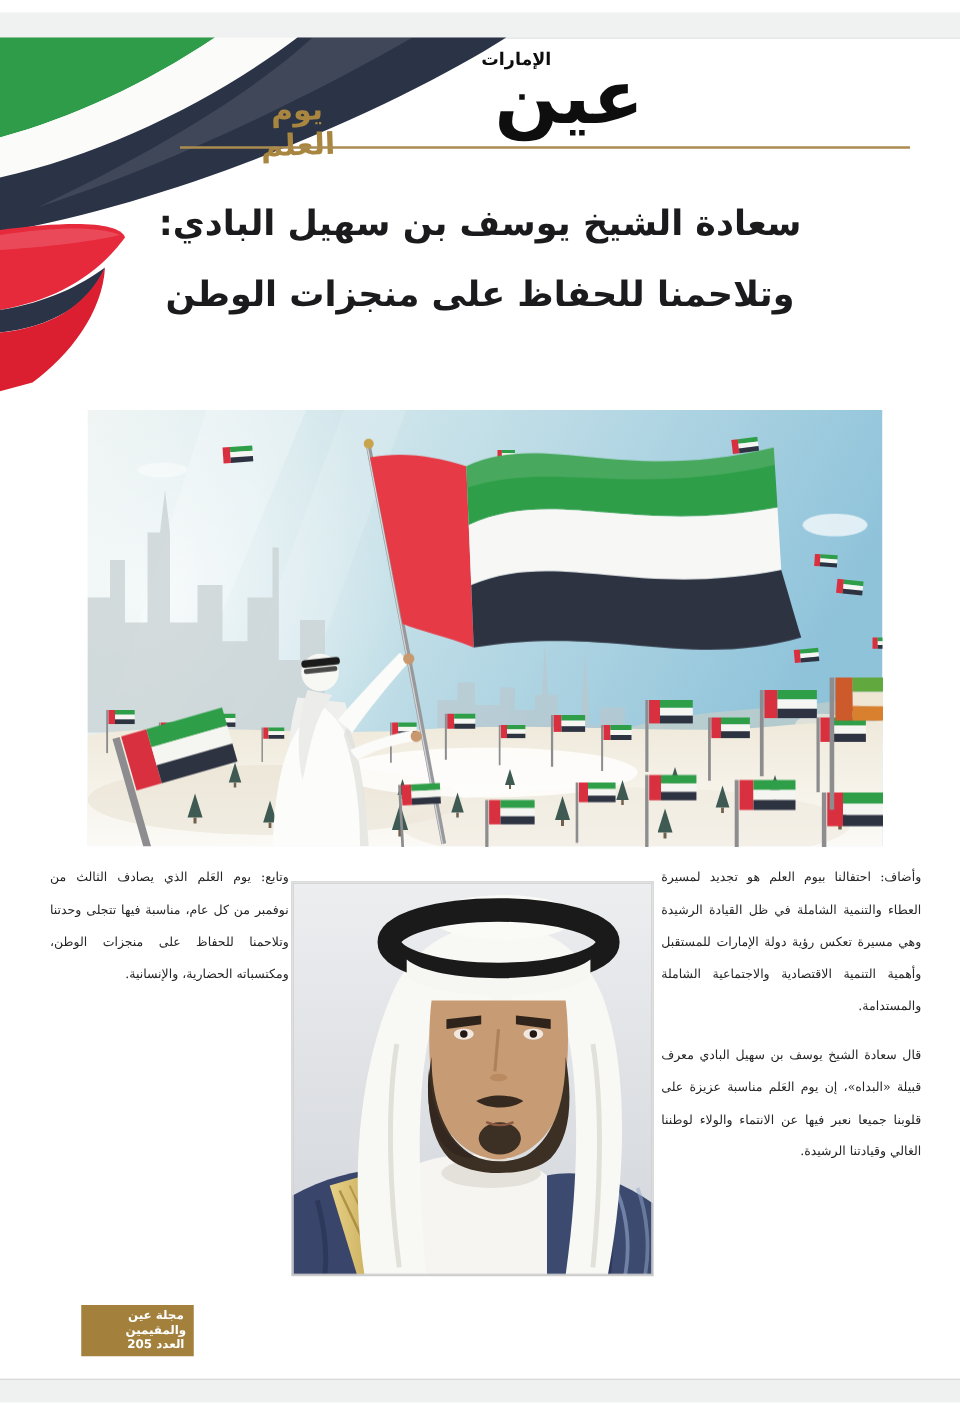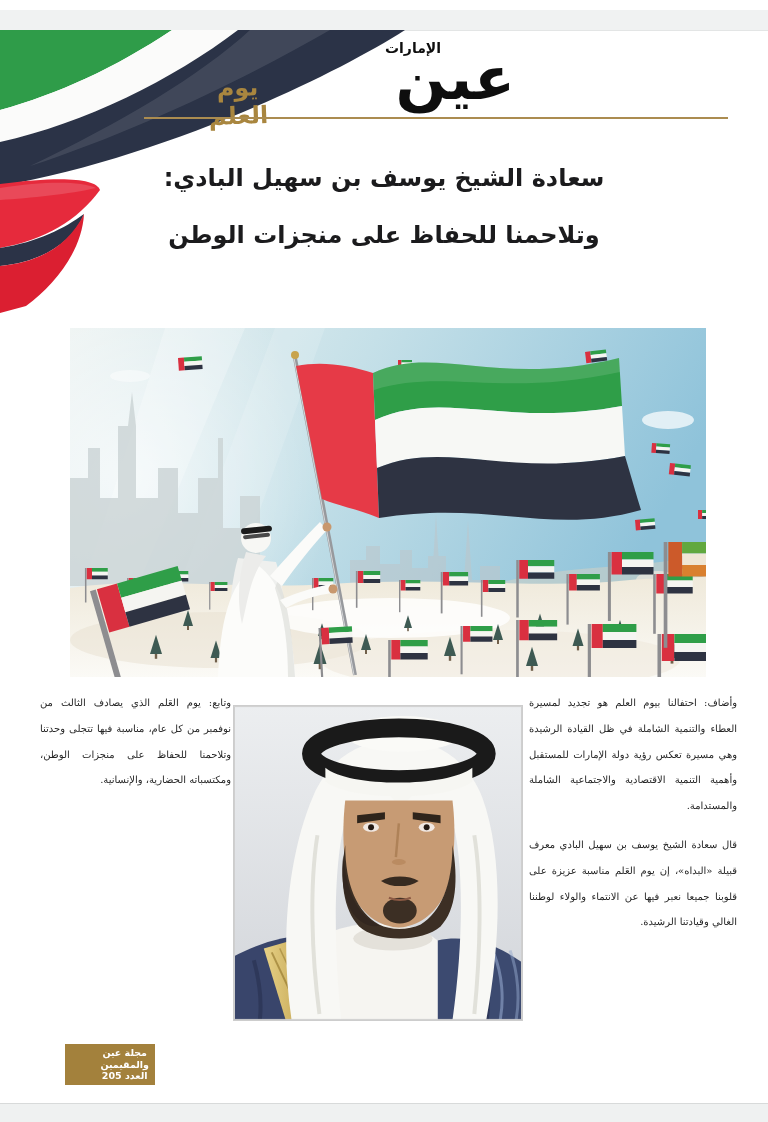--- a/index.html
+++ b/index.html
@@ -13,21 +13,21 @@
   .top-strip{left:0;top:10px;width:768px;height:20px;background:#f0f2f2;border-bottom:1px solid #e3e5e5;}
   .bottom-strip{left:0;top:1103px;width:768px;height:19px;background:#eff1f1;border-top:1px solid #d8dada;}
   
   .logo{left:383px;top:40px;width:132px;height:72px;direction:rtl;color:#0e0e0e;}
   .logo-main{position:absolute;right:0;top:8px;font-size:60px;font-weight:bold;line-height:1;letter-spacing:-2px;}
   .logo-sub{position:absolute;left:2px;top:0;font-size:14px;font-weight:bold;}
   .section-tag{left:192px;top:74px;width:92px;text-align:center;font-size:24px;font-weight:bold;color:#a9863f;transform:rotate(-2deg);}
   .gold-line{left:144px;top:117px;width:584px;height:2px;background:#ab8c50;}
   
   .headline{left:30px;top:150px;width:708px;text-align:center;direction:rtl;color:#1b1b1d;}
-  .headline div{font-size:24px;font-weight:800;line-height:57px;}
+  .headline div{font-size:28px;font-weight:800;line-height:57px;}
   
   .hero{left:70px;top:328px;width:636px;height:349px;}
   .portrait{left:233px;top:705px;width:290px;height:316px;border:1px solid #cdcdcd;box-sizing:border-box;}
   
   .col{top:690px;direction:rtl;text-align:justify;color:#262626;font-size:10px;line-height:25.8px;font-family:"DejaVu Serif","Liberation Serif",serif;}
   .col-right{left:529px;width:208px;}
   .col-left{left:40px;width:191px;}
   .col p{margin:0 0 13px 0;}
   
   .badge{left:65px;top:1044px;width:90px;height:41px;background:#a3813c;color:#fff;}

